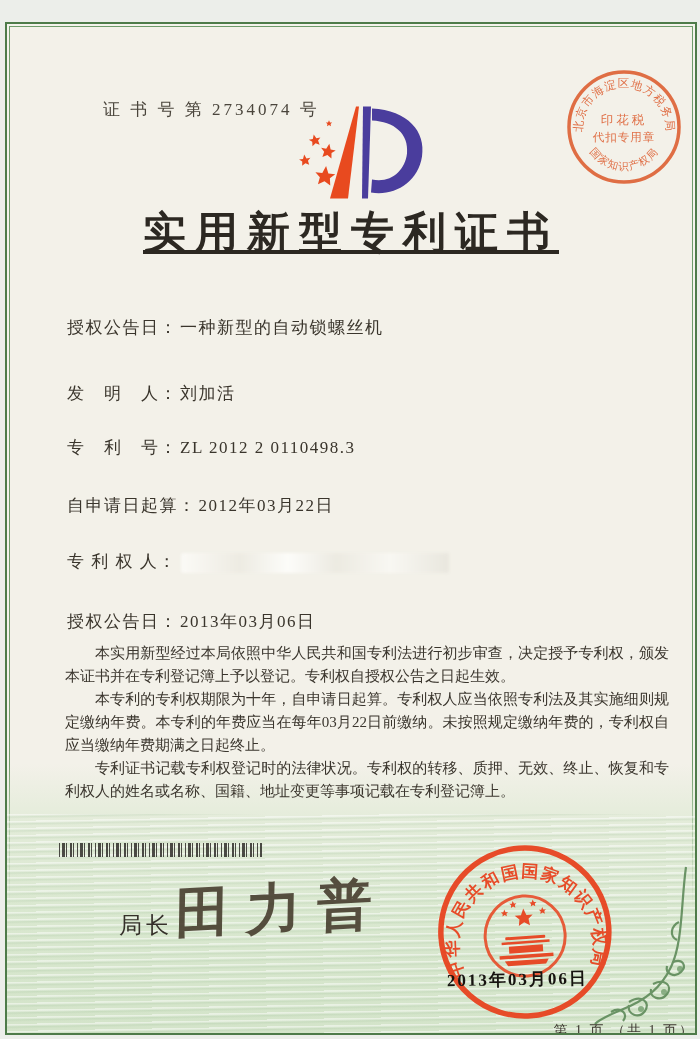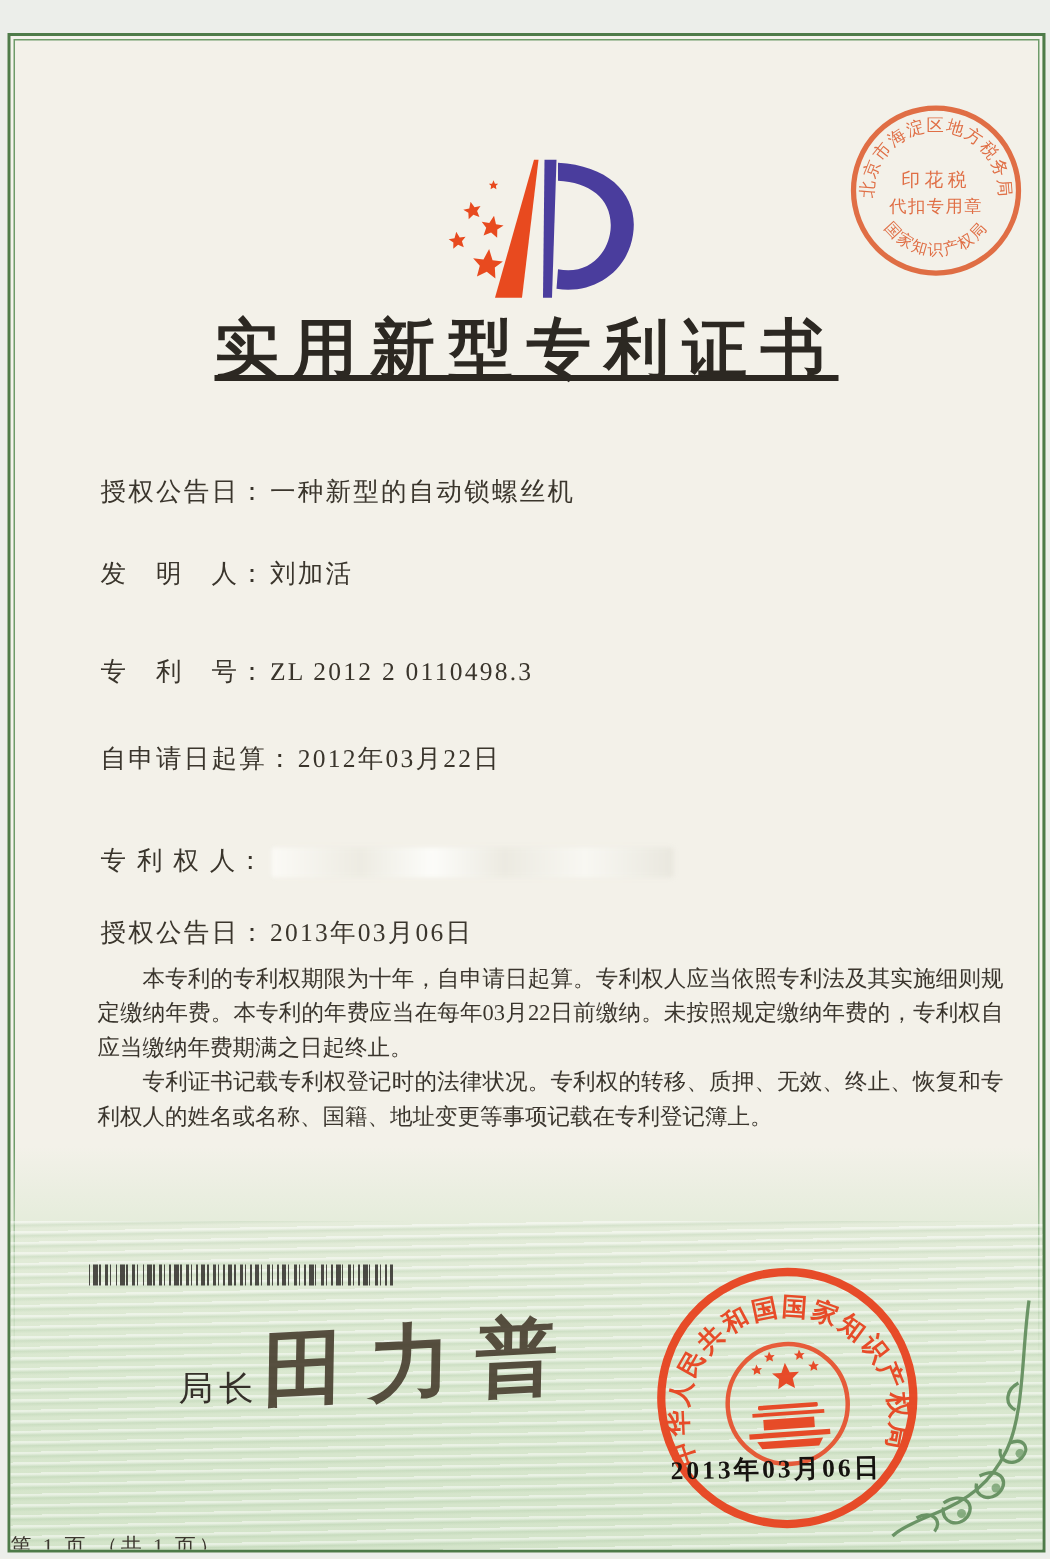--- a/index.html
+++ b/index.html
@@ -67,34 +67,35 @@
     font-size:55px;font-weight:700;letter-spacing:16px;color:#43392a;
     transform:rotate(-3deg) skewX(-4deg);opacity:.88;white-space:nowrap;
   }
   .seal{position:absolute;left:428px;top:820px;width:180px;height:180px;transform:rotate(-4deg);opacity:.93;}
   .seal-date{
     position:absolute;left:440px;top:944px;
     font-size:17px;letter-spacing:2px;color:#161310;font-weight:600;
     transform:rotate(-1deg);z-index:5;
   }
   .footer{
-    position:absolute;left:0;top:998px;width:100%;text-align:left;
+    position:absolute;left:0;top:998px;width:100%;text-align:right;
     font-size:14px;letter-spacing:2px;color:#3c372f;
   }
   .ornament{position:absolute;right:4px;bottom:6px;width:100px;height:165px;}
   .stamp-text{fill:#dd5c2e;}
   .seal-text{fill:#e8401c;font-weight:bold;}
 </style>
 </head>
 <body>
 
 <div class="frame">
   <div class="green-zone"></div>
   <div class="waves"></div>
 
+  <div class="cert-number">证 书 号 第 2734074 号</div>
 
   <svg class="logo" viewBox="0 0 150 105" aria-hidden="true">
     <g fill="#e84a1f">
       <polygon points="74,7 77,7 66,99 48,99"></polygon>
       <g transform="translate(47,24) scale(0.33)">
           <path d="M0,-10 L2.9,-3.1 L9.5,-3.1 L4.8,1.2 L5.9,8.1 L0,4.5 L-5.9,8.1 L-4.8,1.2 L-9.5,-3.1 L-2.9,-3.1 Z"></path>
         </g>
       <g transform="translate(33,41) rotate(-12) scale(0.62)">
           <path d="M0,-10 L2.9,-3.1 L9.5,-3.1 L4.8,1.2 L5.9,8.1 L0,4.5 L-5.9,8.1 L-4.8,1.2 L-9.5,-3.1 L-2.9,-3.1 Z"></path>
         </g>
@@ -129,38 +130,39 @@
       <textPath href="#stampBottomArc" startOffset="50%" text-anchor="middle">国家知识产权局</textPath>
     </text>
     <text class="stamp-text" x="61" y="58" font-size="12.5" text-anchor="middle" letter-spacing="3">印花税</text>
     <text class="stamp-text" x="61" y="75" font-size="11.5" text-anchor="middle" letter-spacing="1">代扣专用章</text>
   </svg>
 
   <div class="fields">
     <div class="field-row" style="top:8px">
       <span>授权公告日：</span><span class="val">一种新型的自动锁螺丝机</span>
     </div>
-    <div class="field-row" style="top:63px">
+    <div class="field-row" style="top:74px">
       <span>发　明　人：</span><span class="val">刘加活</span>
     </div>
     <div class="field-row" style="top:128px">
       <span>专　利　号：</span><span class="val">ZL 2012 2 0110498.3</span>
     </div>
     <div class="field-row" style="top:186px">
       <span>自申请日起算：</span><span class="val">2012年03月22日</span>
     </div>
-    <div class="field-row" style="top:254px">
+    <div class="field-row" style="top:242px">
       <span>专 利 权 人：</span><span class="redact"></span>
     </div>
     <div class="field-row" style="top:302px">
       <span>授权公告日：</span><span class="val">2013年03月06日</span>
     </div>
   </div>
 
   <div class="paragraphs">
+    <p>本实用新型经过本局依照中华人民共和国专利法进行初步审查，决定授予专利权，颁发本证书并在专利登记簿上予以登记。专利权自授权公告之日起生效。</p>
     <p>本专利的专利权期限为十年，自申请日起算。专利权人应当依照专利法及其实施细则规定缴纳年费。本专利的年费应当在每年03月22日前缴纳。未按照规定缴纳年费的，专利权自应当缴纳年费期满之日起终止。</p>
     <p>专利证书记载专利权登记时的法律状况。专利权的转移、质押、无效、终止、恢复和专利权人的姓名或名称、国籍、地址变更等事项记载在专利登记簿上。</p>
   </div>
 
   <div class="barcode"></div>
 
   <div class="sig-label">局长</div>
   <div class="sig-name">田力普</div>
 
   <svg class="seal" viewBox="0 0 180 180" aria-hidden="true">

